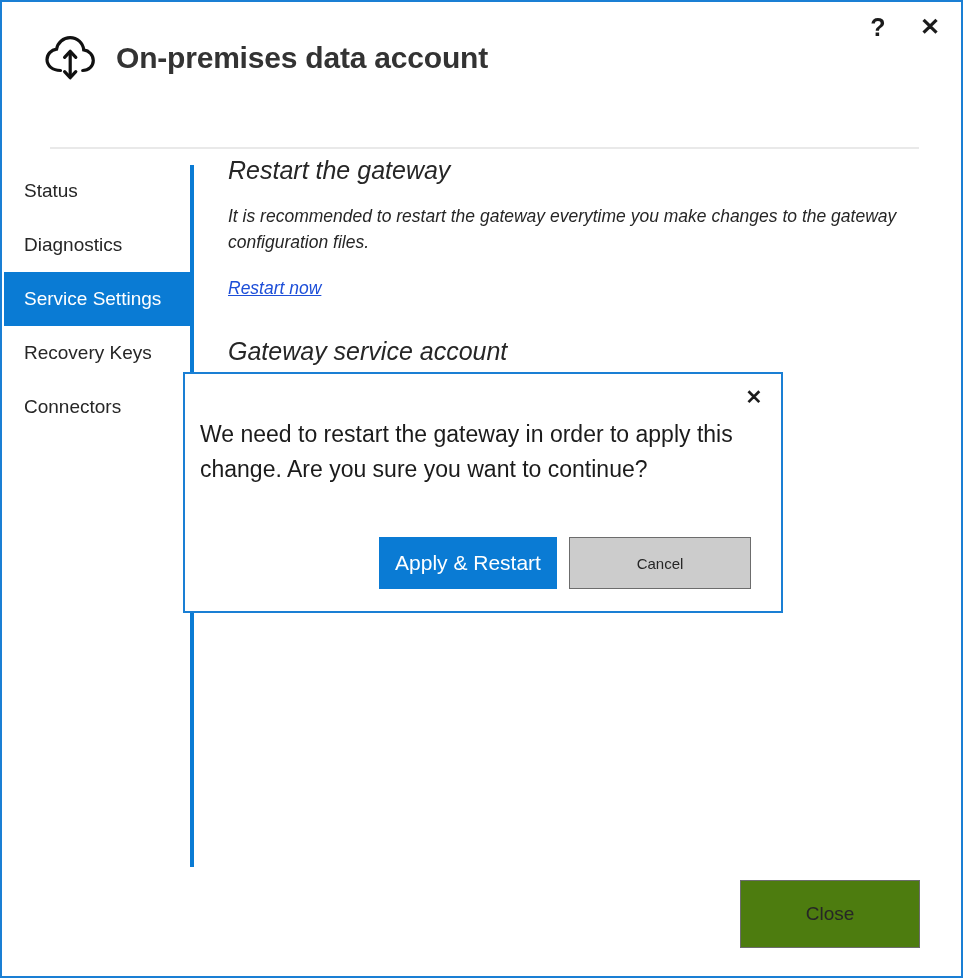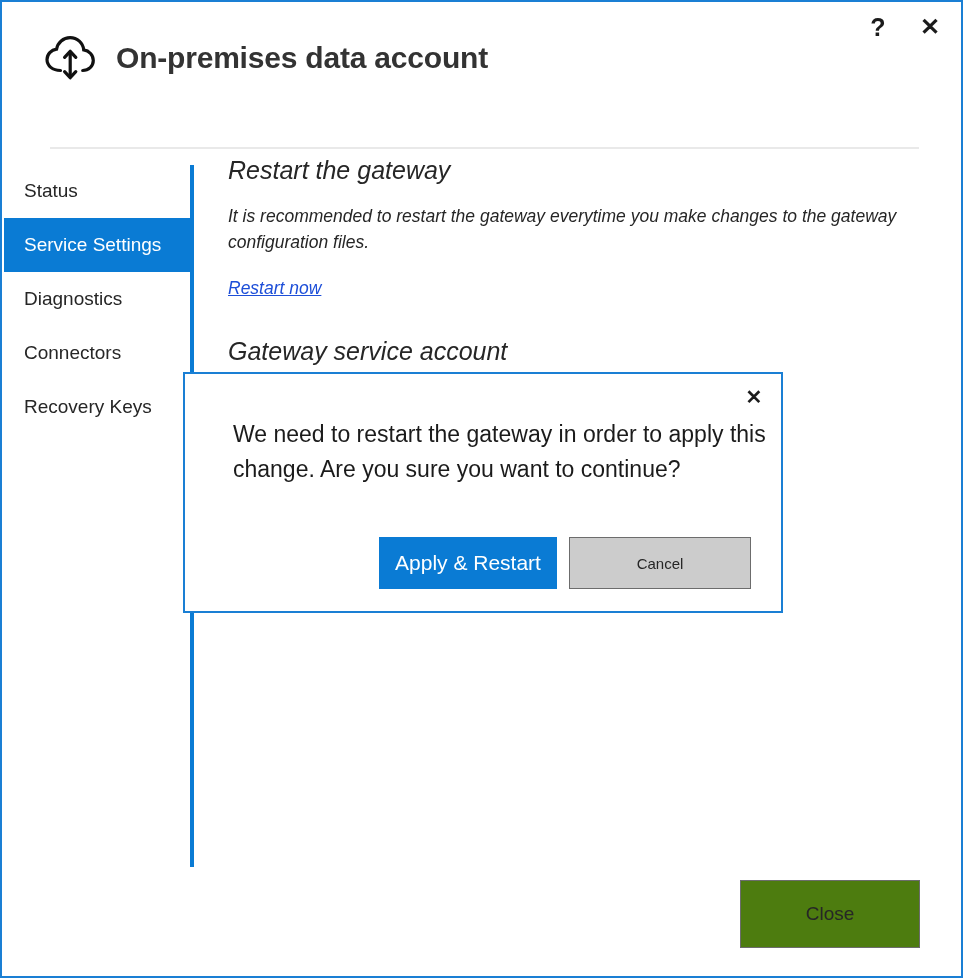--- a/index.html
+++ b/index.html
@@ -187,21 +187,21 @@
     background: transparent;
     border: none;
     font-size: 20px;
     font-weight: bold;
     color: #1b1b1b;
     cursor: pointer;
     font-family: "Liberation Sans", sans-serif;
   }
   .modal-message {
     position: absolute;
-    left: 48px;
+    left: 15px;
     top: 43px;
     width: 540px;
     font-size: 23px;
     line-height: 1.52;
     color: #1b1b1b;
   }
   .modal-actions {
     position: absolute;
     right: 30px;
     bottom: 22px;
@@ -250,31 +250,31 @@
     </span>
     <span class="app-title">On-premises data account</span>
   </div>
 
   <div class="header-rule"></div>
 
   <div class="sidebar">
     <div class="nav-item">
       <span>Status</span>
     </div>
+    <div class="nav-item">
+      <span>Diagnostics</span>
+    </div>
     <div class="nav-item selected">
       <span>Service Settings</span>
     </div>
     <div class="nav-item">
-      <span>Diagnostics</span>
+      <span>Recovery Keys</span>
     </div>
     <div class="nav-item">
       <span>Connectors</span>
-    </div>
-    <div class="nav-item">
-      <span>Recovery Keys</span>
     </div>
   </div>
   <div class="sidebar-divider"></div>
 
   <div class="content">
     <h2 class="section-heading">Restart the gateway</h2>
     <p class="section-body">It is recommended to restart the gateway everytime you make changes to the gateway configuration files.</p>
     <a class="link">Restart now</a>
 
     <h2 class="section-heading-2">Gateway service account</h2>

